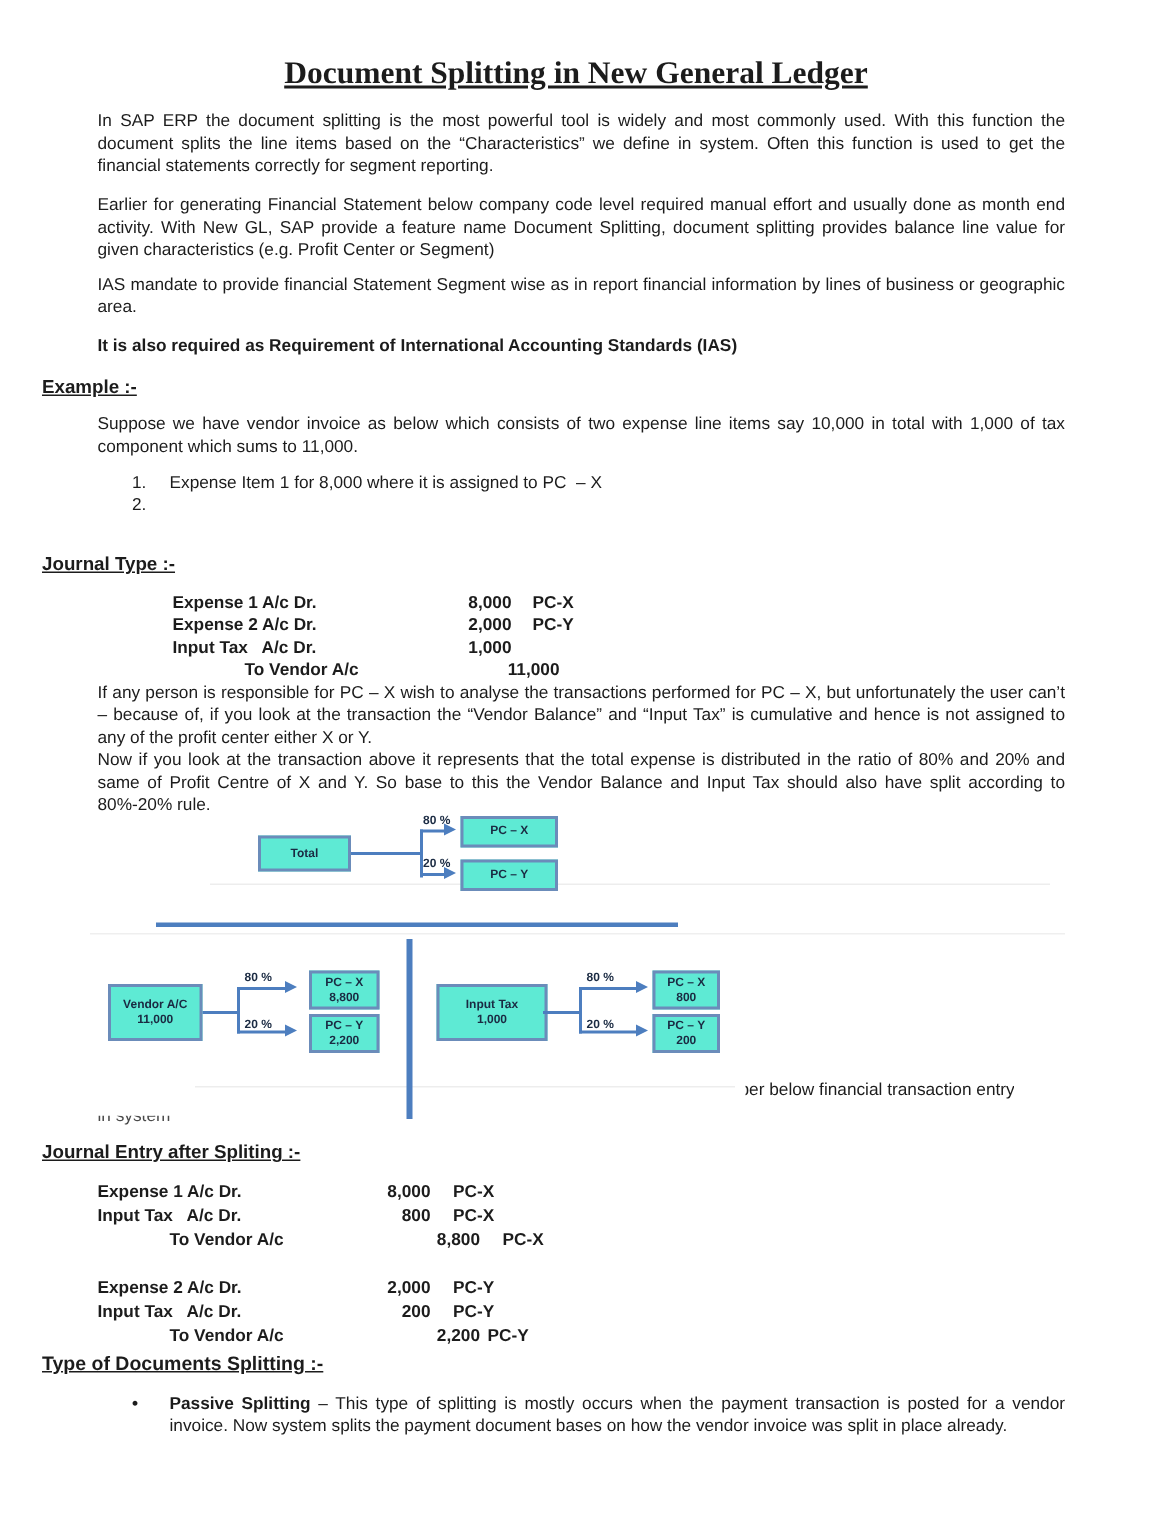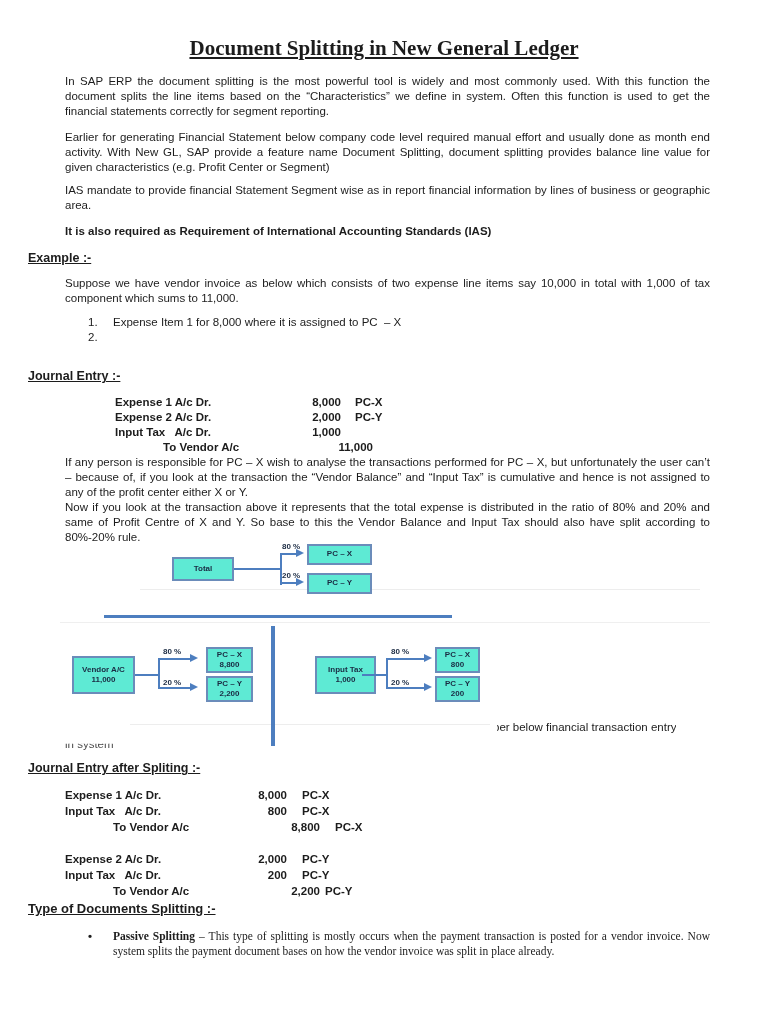--- a/index.html
+++ b/index.html
@@ -12,21 +12,21 @@
   .sp8{margin-top:8px}.sp23{margin-top:23px}.sp16{margin-top:16px}.sp6{margin-top:6px}
   .sp2{margin-top:2px}.sp12{margin-top:12px}
   .bold{font-weight:bold;}
   .heading{margin-left:28px;font-size:12.5px;font-weight:bold;text-decoration:underline;line-height:16px;}
   
   .li{display:flex;margin-left:88px;line-height:15px;}
   .li .num{width:25px;}
   .li .li-text{white-space:pre;}
   .bullet-row{display:flex;margin-left:88px;margin-right:58px;}
   .bullet-row .marker{width:25px;font-weight:bold;}
-  .bullet-row .b-text{flex:1;text-align:justify;font-family:Liberation Serif, serif;}
+  .bullet-row .b-text{flex:1;text-align:justify;}
   
   .j1row{display:flex;margin-left:115px;font-weight:bold;line-height:15px;}
   .j1row .jr-acct{width:186px;white-space:pre;}
   .j1row .jr-amt{width:40px;text-align:right;white-space:pre;}
   .j1row .jr-pc{margin-left:14px;white-space:pre;}
   .j1row.vendor .jr-acct{box-sizing:border-box;padding-left:48px;}
   .j1row.vendor .jr-amt{width:72px;}
   .j2row{display:flex;margin-left:65px;font-weight:bold;line-height:16px;}
   .j2row .jr-acct{width:160px;white-space:pre;}
   .j2row .jr-amt{width:62px;text-align:right;white-space:pre;}
@@ -68,21 +68,21 @@
   <p class="tx sp10">Suppose we have vendor invoice as below which consists of two expense line items say 10,000 in total with 1,000 of tax component which sums to 11,000.</p>
 
   <div class="li sp9">
     <span class="num">1.</span>
     <span class="li-text">Expense Item 1 for 8,000 where it is assigned to PC  – X</span>
   </div>
   <div class="li">
     <span class="num">2.</span>
   </div>
 
-  <h2 class="heading sp23">Journal Entry :- </h2>
+  <h2 class="heading sp23">Journal Type :- </h2>
 
   <div class="sp9">
     <div class="j1row">
       <span class="jr-acct">Expense 1 A/c Dr.</span>
       <span class="jr-amt">8,000</span>
       <span class="jr-pc">PC-X</span>
     </div>
     <div class="j1row">
       <span class="jr-acct">Expense 2 A/c Dr.</span>
       <span class="jr-amt">2,000</span>
@@ -144,21 +144,21 @@
     <span class="pct" style="left:163px;top:133px;">20 %</span>
     <div class="fbox" style="left:206px;top:102px;width:47px;height:26px;">
       <span>PC – X</span>
       <span>8,800</span>
     </div>
     <div class="fbox" style="left:206px;top:131px;width:47px;height:26px;">
       <span>PC – Y</span>
       <span>2,200</span>
     </div>
 
-    <div class="fbox" style="left:315px;top:111px;width:61px;height:38px;">
+    <div class="fbox" style="left:291px;top:111px;width:74px;height:38px;">
       <span>Input Tax</span>
       <span>1,000</span>
     </div>
     <div class="hl" style="left:362px;top:129px;width:24px;"></div>
     <div class="vl" style="left:386px;top:113px;height:31px;"></div>
     <div class="hl" style="left:386px;top:113px;width:38px;"></div>
     <div class="ah" style="left:424px;top:109px;"></div>
     <div class="hl" style="left:386px;top:142px;width:38px;"></div>
     <div class="ah" style="left:424px;top:138px;"></div>
     <span class="pct" style="left:391px;top:102px;">80 %</span>

